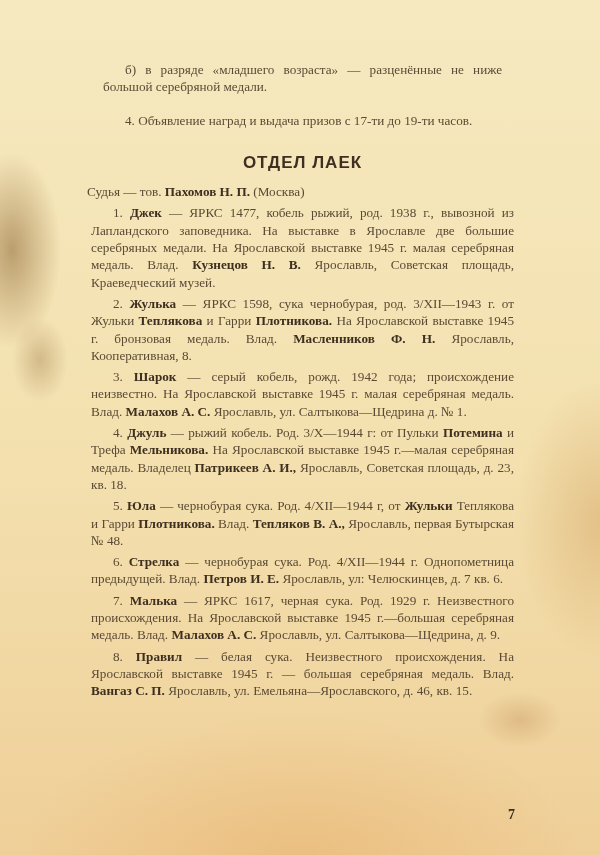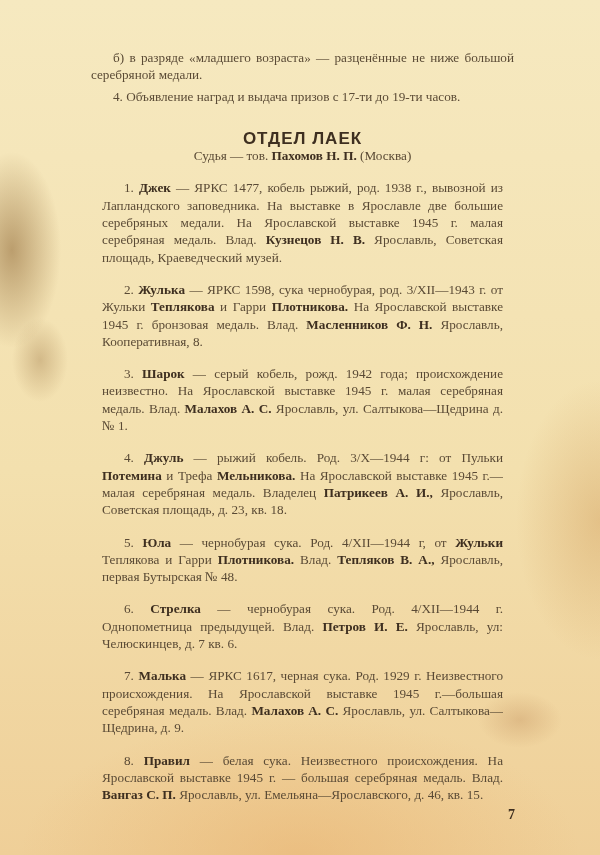--- a/index.html
+++ b/index.html
@@ -8,28 +8,28 @@
     font-family:"Liberation Serif","DejaVu Serif",serif;color:#5a4a35;}
   .paper{position:absolute;inset:0;
     background:
       radial-gradient(ellipse 70px 140px at 12px 250px, rgba(140,100,50,0.55), rgba(140,100,50,0) 70%),
       radial-gradient(ellipse 40px 60px at 40px 360px, rgba(150,110,60,0.35), rgba(150,110,60,0) 70%),
       radial-gradient(ellipse 120px 200px at 600px 520px, rgba(200,140,70,0.35), rgba(200,140,70,0) 70%),
       radial-gradient(ellipse 60px 40px at 520px 720px, rgba(170,110,60,0.25), rgba(170,110,60,0) 70%),
       radial-gradient(ellipse 400px 200px at 300px 855px, rgba(230,170,100,0.45), rgba(230,170,100,0) 70%),
       linear-gradient(180deg,#f6e9c0 0%,#f3e0ae 55%,#efcf98 100%);}
   .content{position:absolute;left:87px;top:45px;width:431px;font-size:13.2px;line-height:17.3px;}
-  p{margin:4px;text-align:justify;}
+  p{margin:16px;text-align:justify;}
   .indent{text-indent:22px;}
   b{color:#3e2f20;}
   .section-title{text-align:center;font-family:"Liberation Sans","DejaVu Sans",sans-serif;font-weight:bold;
     font-size:17px;letter-spacing:1px;color:#3e2f20;margin-top:25px;}
-  .judge{text-align:center;margin-top:0;}
+  .judge{margin-top:12px;}
   .category{text-align:center;letter-spacing:4px;margin-top:11px;margin-bottom:13px;}
-  .entry{margin:15px;font-family:Liberation Serif, serif;}
+  .entry{margin:4px;font-family:Liberation Serif, serif;}
   .page-number{position:absolute;left:508px;top:807px;font-weight:bold;font-size:14px;color:#3e2f20;}
 </style>
 </head>
 <body>
 
 <div class="paper"></div>
 
 <div class="content">
   <p class="indent">б) в разряде «младшего возраста» — разценённые не ниже большой серебряной медали.</p>
   <p class="indent">4. Объявление наград и выдача призов с 17-ти до 19-ти часов.</p>

